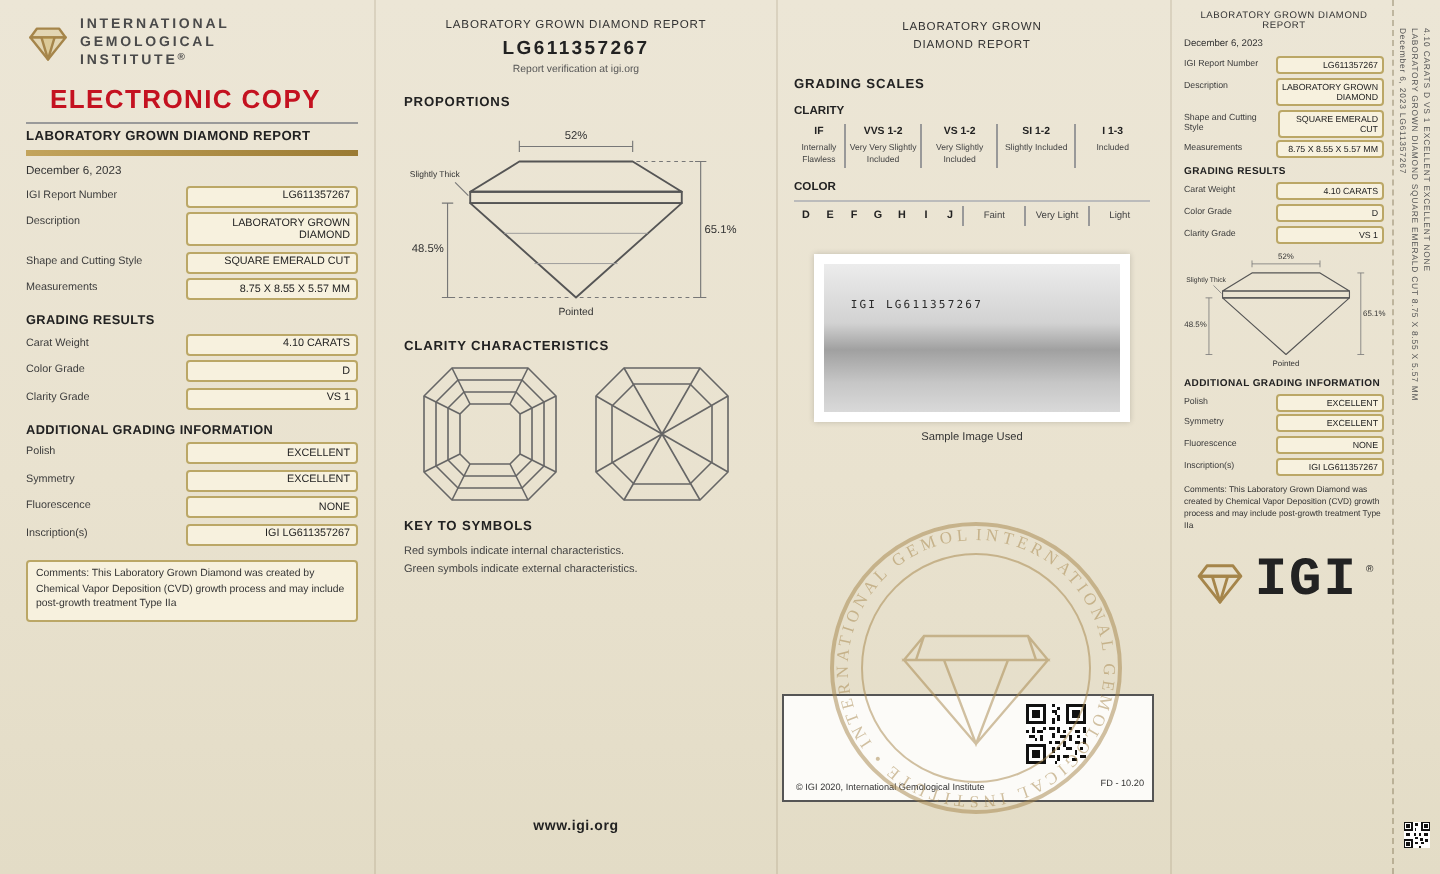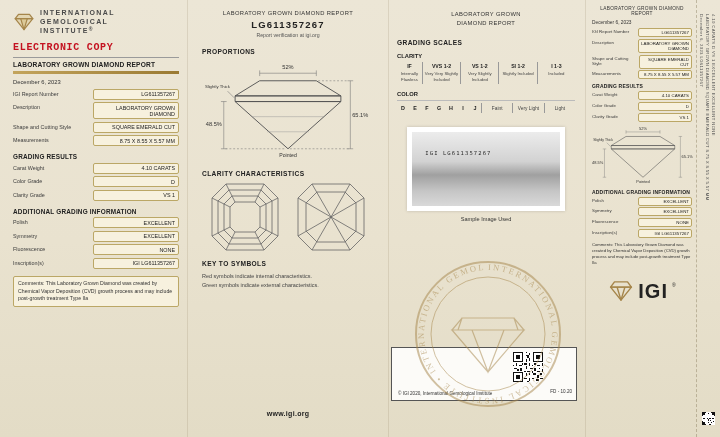--- a/index.html
+++ b/index.html
@@ -16,21 +16,21 @@
   .fold { position:absolute; top:0; bottom:0; width:1px; background:rgba(110,95,60,.14); }
   .perf { position:absolute; top:0; bottom:0; width:0; border-left:1px dashed rgba(110,95,60,.35); }
 
   .panel { position:absolute; top:0; height:100%; }
 
   
   #p1 { left:8px; width:176px; padding:8px 5px 0 5px; }
   .logo-row { display:flex; align-items:center; gap:5px; }
   .inst-text { font-size:7px; letter-spacing:1.4px; color:#4a4a4a; line-height:1.3; font-weight:bold; }
   .reg { font-size:5px; vertical-align:top; color:#4a4a4a; }
-  .ecopy { font-size:10px; font-weight:bold; color:#c41220; letter-spacing:.7px; margin:7px 0 4px;font-family:Liberation Mono, monospace; }
+  .ecopy { font-size:13px; font-weight:bold; color:#c41220; letter-spacing:.7px; margin:7px 12px 4px; }
   .rule { height:1px; background:#9a9a9a; margin:3px 0; }
   .rule-gold { height:2.5px; background:linear-gradient(90deg,#c3a45c,#9a7a33); margin:3px 0 5px; }
   .report-title { font-size:6.6px; font-weight:bold; letter-spacing:.2px; color:#222; margin:3px 0 1px; }
   .date { font-size:5.8px; margin:3px 0 4px; color:#333; }
   .f-row { display:flex; justify-content:space-between; align-items:flex-start; margin:2.5px 0; }
   .f-label { font-size:5.4px; color:#3c3c3c; padding-top:2px; }
   .f-value {
     font-size:5.4px; color:#222; background:#f7f1de; border:1px solid #bba766;
     border-radius:2px; padding:1.5px 3px; width:86px; text-align:right; min-height:9px;
   }
@@ -95,21 +95,21 @@
   
   #p4 { left:588px; width:108px; padding:6px 4px 0 4px; }
   .p4-head { font-size:4.8px; text-align:center; letter-spacing:.3px; color:#333; margin-bottom:4px; }
   #p4 .date { font-size:4.8px; margin:2px 0 3px; }
   #p4 .f-row { margin:1.8px 0; }
   #p4 .f-label { font-size:4.4px; padding-top:1px; }
   #p4 .f-value { font-size:4.4px; width:54px; padding:1px 2px; min-height:7px; }
   #p4 .sec-title { font-size:5px; margin:4px 0 1px; }
   .p4-comments { font-size:4.2px; line-height:1.45; margin-top:4px; color:#333; }
   .igi-logo-big { display:flex; align-items:center; justify-content:center; gap:4px; margin-top:12px; }
-  .igi-text { font-family:Liberation Sans, sans-serif; font-size:20px; font-weight:bold; color:#222; letter-spacing:1px; line-height:1; }
+  .igi-text { font-family:Liberation Mono, monospace; font-size:27px; font-weight:bold; color:#222; letter-spacing:1px; line-height:1; }
   .igi-reg { font-size:5px; color:#222; align-self:flex-start; margin-top:4px; }
 
   
   #stub { left:698px; width:22px; }
   .stub-line {
     position:absolute; white-space:nowrap; font-size:4.2px; letter-spacing:.4px; color:#555;
     transform-origin:0 0; transform:rotate(90deg);
   }
   .stub-qr { position:absolute; left:4px; bottom:8px; }
 </style>

